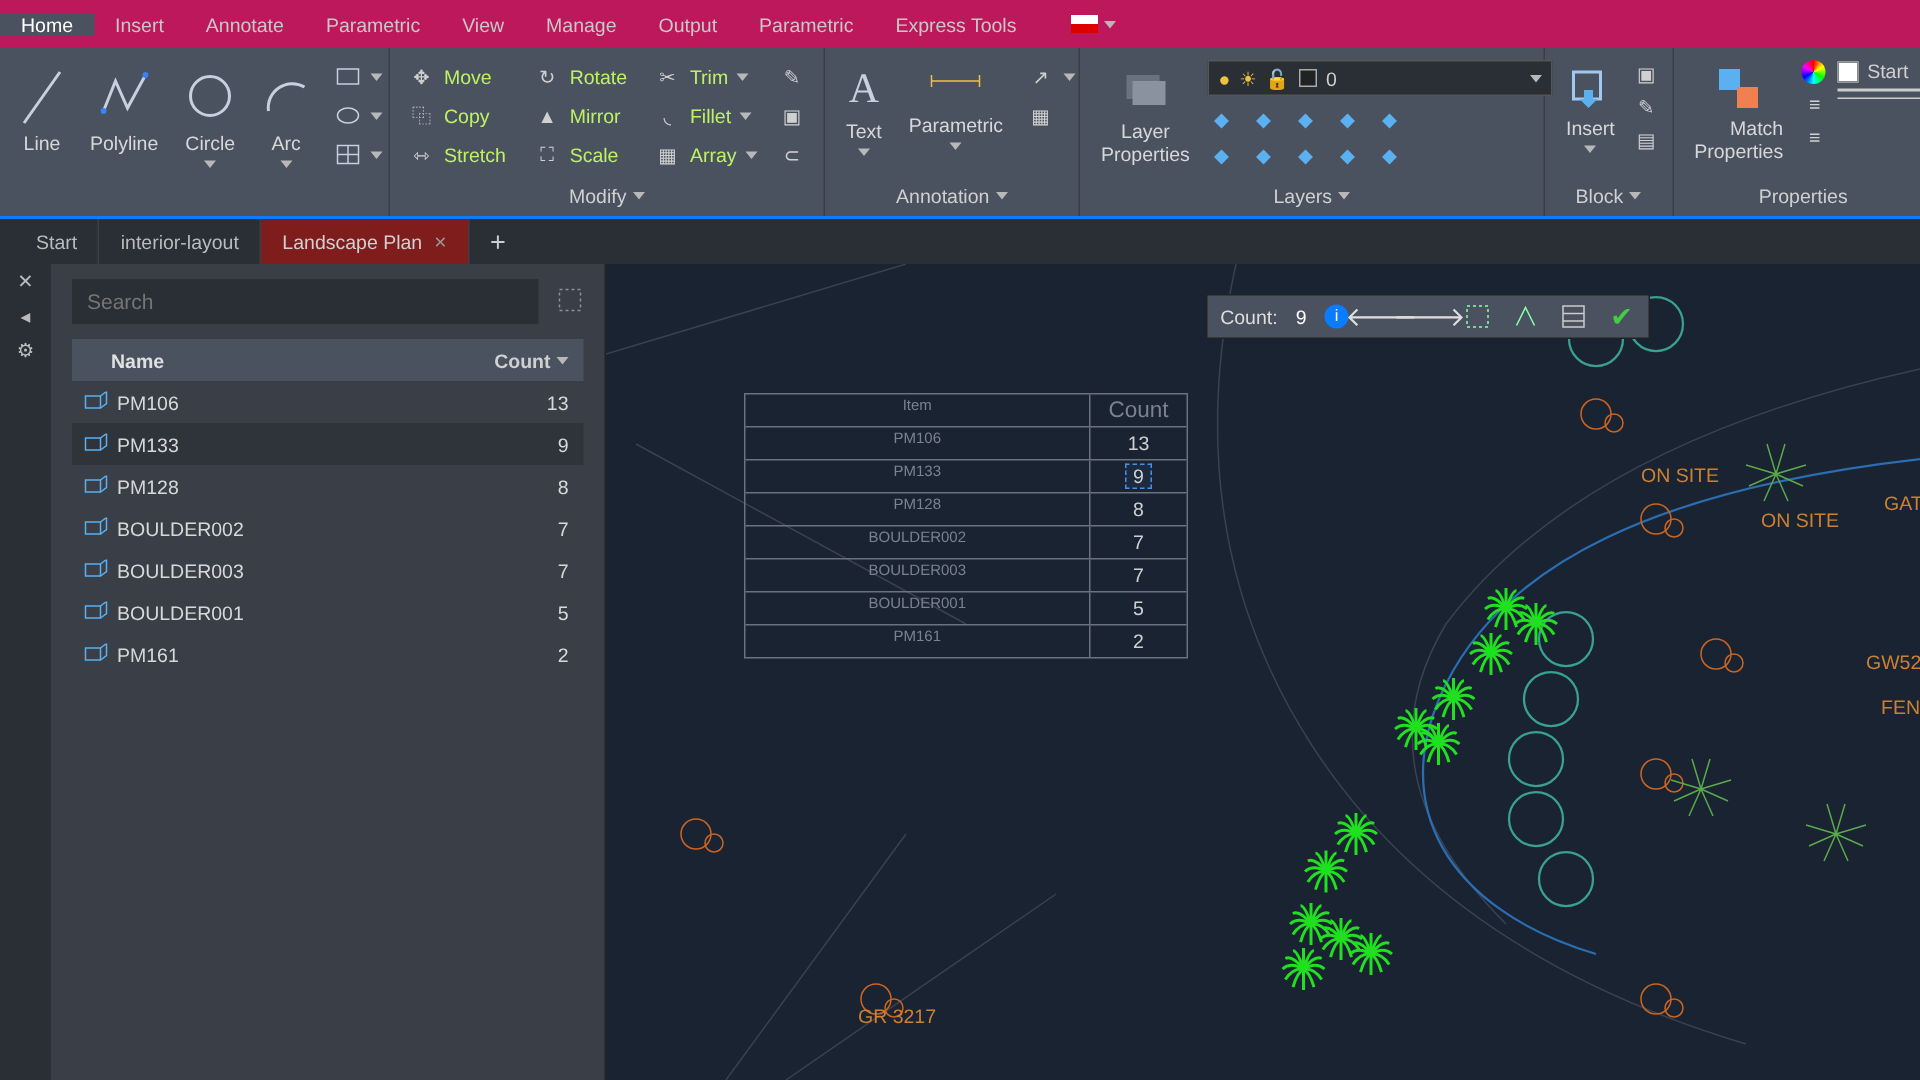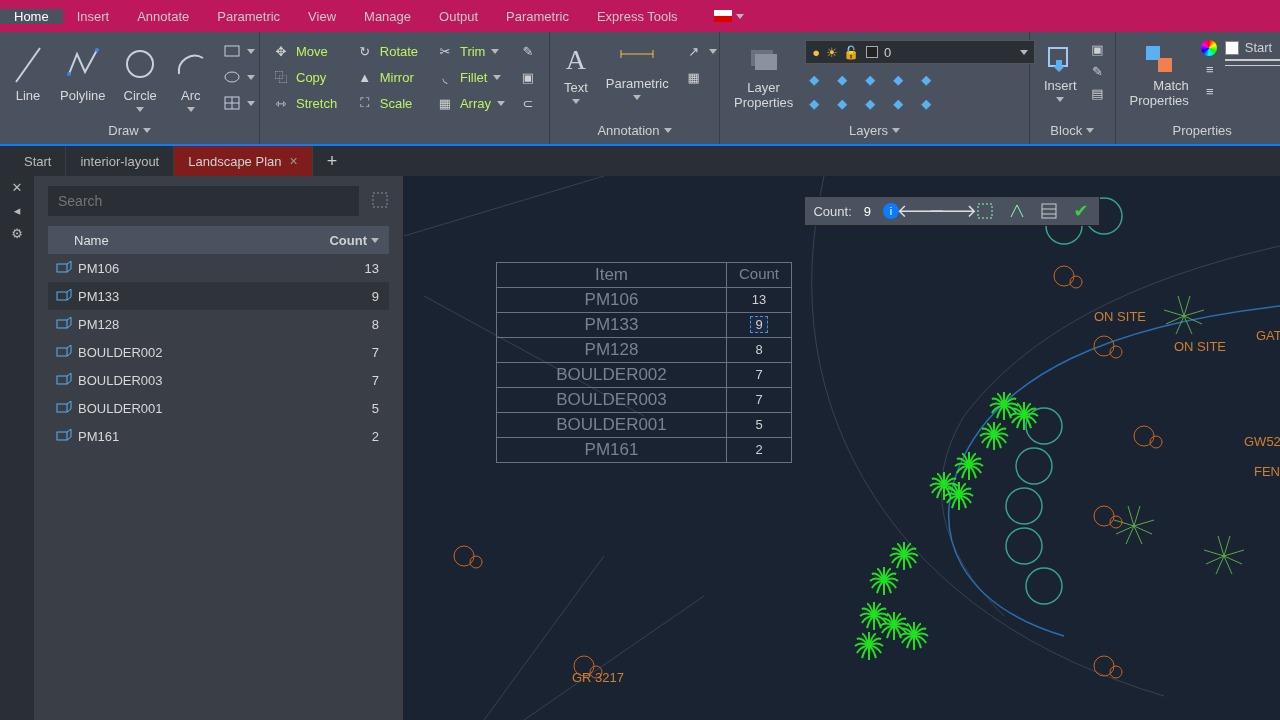--- a/index.html
+++ b/index.html
@@ -25,37 +25,37 @@
 .doc-tab{padding:0 14px;height:30px;display:flex;align-items:center;gap:8px;color:#bbb;border-right:1px solid #3a3f47;cursor:pointer}
 .doc-tab.active{background:#7f1d1d;color:#e8e8e8}
 .doc-tab .x{color:#999;font-size:14px}
 .doc-tab.plus{border:none;font-size:18px;color:#ccc}
 .workarea{position:relative;height:544px;display:flex}
 .left-strip{width:34px;background:#2a2e35;display:flex;flex-direction:column;align-items:center;padding-top:4px;gap:8px}
 .count-panel{width:370px;background:#3a3f47;border-right:1px solid #222;padding:10px 14px 0 14px}
 .search-row{display:flex;align-items:center;gap:12px;margin-bottom:10px}
 .search-input{flex:1;background:#2a2e35;border:none;height:30px;padding:0 10px;color:#ccc;font-size:14px}
 .tbl-head{display:flex;background:#4a5260;height:28px;align-items:center;padding:0 10px 0 26px}
-.tbl-head .h-name{flex:1;font-weight:400;color:#e0e0e0}
+.tbl-head .h-name{flex:1;font-weight:700;color:#e0e0e0}
 .tbl-head .h-count{font-weight:600;color:#e0e0e0;display:flex;align-items:center;gap:4px}
 .trow{display:flex;align-items:center;height:28px;padding:0 10px 0 6px;cursor:pointer}
 .trow.sel{background:#2f333a}
 .trow .ticon{width:20px;display:flex;justify-content:center}
 .trow .tname{flex:1;color:#d8d8d8;padding-left:4px}
 .trow .tcount{color:#d8d8d8;text-align:right;min-width:30px}
 .canvas{flex:1;background:#1a2332;position:relative;overflow:hidden}
 .float-toolbar{position:absolute;top:20px;right:180px;background:#4a5260;border:1px solid #222;height:30px;display:flex;align-items:center;padding:0 8px;gap:12px;z-index:5}
 .float-toolbar .cnt-lbl{color:#ddd}
 .float-toolbar .cnt-val{color:#fff}
 .float-toolbar .fbtn{width:20px;height:20px;display:flex;align-items:center;justify-content:center;cursor:pointer}
 .float-toolbar .info{width:16px;height:16px;border-radius:50%;background:#0a7cff;color:#fff;font-size:11px;display:flex;align-items:center;justify-content:center}
 .canvas-table{position:absolute;top:86px;left:92px;border:1px solid #6a7280;z-index:3}
 .canvas-table .ctr{display:flex;border-bottom:1px solid #6a7280}
 .canvas-table .ctr:last-child{border-bottom:none}
-.canvas-table .c1{width:230px;border-right:1px solid #6a7280;text-align:center;padding:2px 0;color:#7a8290;font-size:17px}
+.canvas-table .c1{width:230px;border-right:1px solid #6a7280;text-align:center;padding:2px 0;color:#7a8290;font-size:10px}
 .canvas-table .c2{width:64px;text-align:center;padding:2px 0;color:#7a8290;font-size:15px}
 .sel-box{border:1px dashed #4a90e2;background:rgba(74,144,226,.08)}
 svg.bg{position:absolute;top:0;left:0;width:100%;height:100%}
 .bylayer{display:flex;align-items:center;gap:6px}
 .bylayer .sw{width:14px;height:14px;background:#fff;border:1px solid #888}
 </style>
 </head>
 <body>
 
 <div class="menubar">
@@ -128,24 +128,20 @@
               <svg width="16" height="14">
                 <rect x="1" y="1" width="14" height="12" stroke="#c8d0e0" fill="none"></rect>
                 <line x1="1" y1="7" x2="15" y2="7" stroke="#c8d0e0"></line>
                 <line x1="8" y1="1" x2="8" y2="13" stroke="#c8d0e0"></line>
               </svg>
             </span>
             <span class="dropdown-caret"></span>
           </div>
       </div>
     </div>
-    <div class="panel-title">
-        <span>Draw</span>
-        <span class="dropdown-caret"></span>
-      </div>
   </div>
 
   <div class="panel" style="width:290px">
     <div class="panel-body">
       <div class="stackcol" style="width:86px">
         <div class="smallbtn">
             <span class="iconbox">✥</span>
             <span class="lbl">Move</span>
           </div>
         <div class="smallbtn">
@@ -193,20 +189,24 @@
             <span class="iconbox">✎</span>
           </div>
         <div class="smallbtn">
             <span class="iconbox">▣</span>
           </div>
         <div class="smallbtn">
             <span class="iconbox">⊂</span>
           </div>
       </div>
     </div>
+    <div class="panel-title">
+        <span>Modify</span>
+        <span class="dropdown-caret"></span>
+      </div>
   </div>
 
   <div class="panel" style="width:170px">
     <div class="panel-body">
       <div class="bigbtn">
           <span style="font-size:28px;color:#c8d0e0;font-family:serif">A</span>
           <span class="lbl">Text</span>
           <span class="dropdown-caret"></span>
         </div>
       <div class="bigbtn">

